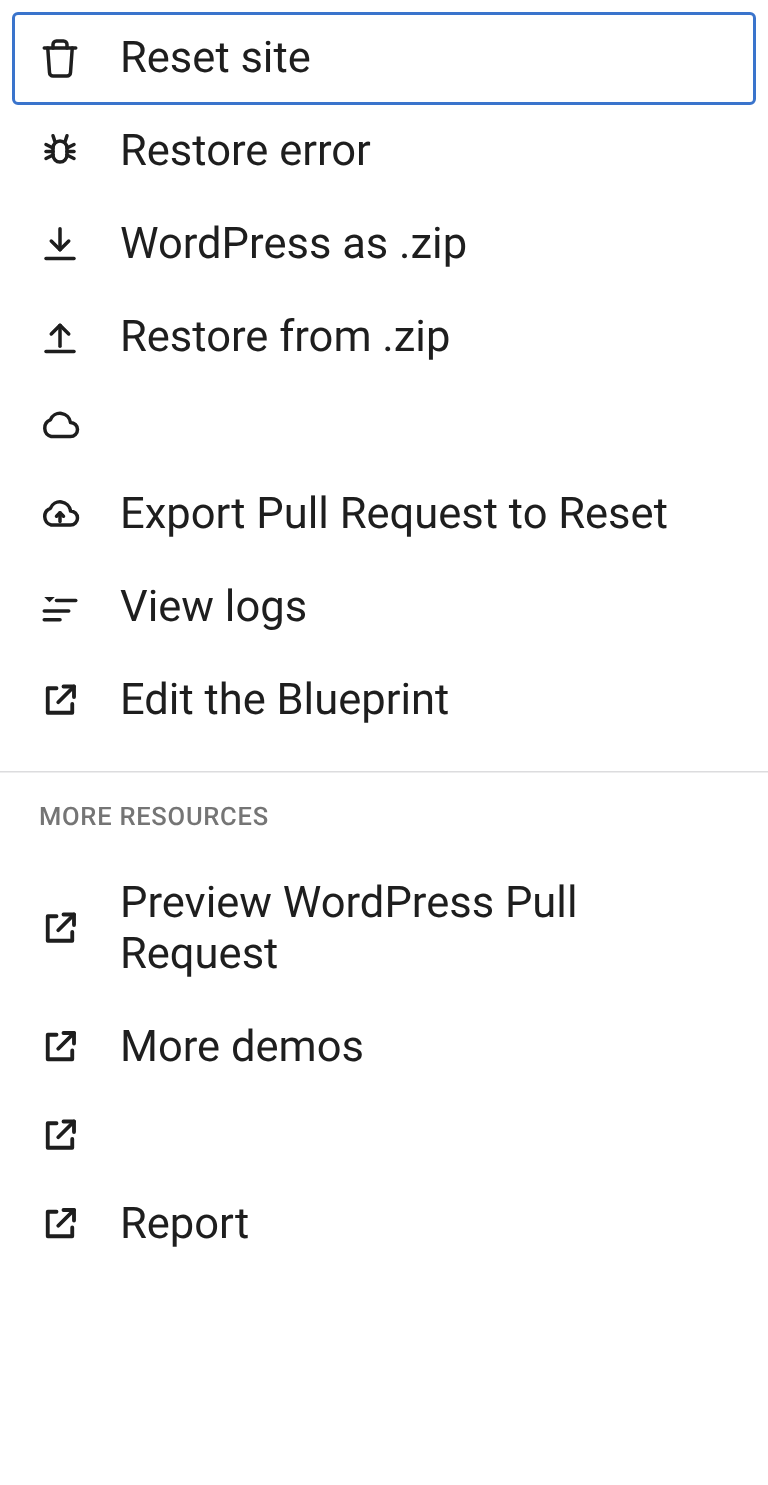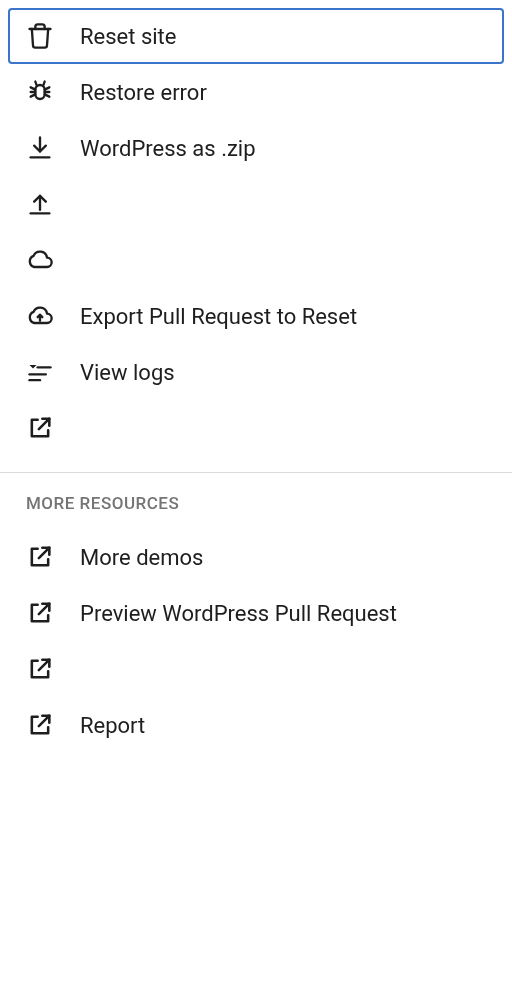--- a/index.html
+++ b/index.html
@@ -36,21 +36,21 @@
       display: flex;
       align-items: center;
       justify-content: center;
       color: #1e1e1e;
     }
     .icon svg {
       width: 28px;
       height: 28px;
     }
     .label {
-      font-size: 22px;
+      font-size: 29px;
       font-weight: 400;
       color: #1e1e1e;
     }
     .divider {
       height: 1px;
       background: #dcdcde;
       margin: 8px 0 0 0;
     }
     .section-header {
       padding: 20px 10px 8px 26px;
@@ -106,20 +106,21 @@
   </div>
 
   <div class="menu-item">
     <span class="icon">
       <svg viewBox="0 0 24 24" fill="none" stroke="currentColor" stroke-width="2" stroke-linecap="round" stroke-linejoin="round">
         <path d="M12 17V5"></path>
         <path d="M7 10l5-5 5 5"></path>
         <path d="M4 20h16"></path>
       </svg>
     </span>
+    <span class="label">Restore from .zip</span>
   </div>
 
   <div class="menu-item">
     <span class="icon">
       <svg viewBox="0 0 24 24" fill="none" stroke="currentColor" stroke-width="2" stroke-linecap="round" stroke-linejoin="round">
         <path d="M18 18a4 4 0 0 0 0-8 6 6 0 0 0-11.5-1.5A5 5 0 0 0 7 18h11z"></path>
       </svg>
     </span>
   </div>
 
@@ -147,60 +148,61 @@
   </div>
 
   <div class="menu-item">
     <span class="icon">
       <svg viewBox="0 0 24 24" fill="none" stroke="currentColor" stroke-width="2.2" stroke-linecap="round" stroke-linejoin="round">
         <path d="M10 5H5v14h14v-5"></path>
         <path d="M14 4h6v6"></path>
         <path d="M20 4L11 13"></path>
       </svg>
     </span>
+    <span class="label">Edit the Blueprint</span>
   </div>
 
 </div>
 
 <div class="divider"></div>
 
 <div class="section-header">More Resources</div>
 
 <div class="menu">
 
   <div class="menu-item">
     <span class="icon">
       <svg viewBox="0 0 24 24" fill="none" stroke="currentColor" stroke-width="2.2" stroke-linecap="round" stroke-linejoin="round">
         <path d="M10 5H5v14h14v-5"></path>
         <path d="M14 4h6v6"></path>
         <path d="M20 4L11 13"></path>
       </svg>
     </span>
+    <span class="label">Preview WordPress Pull Request</span>
+  </div>
+
+  <div class="menu-item">
+    <span class="icon">
+      <svg viewBox="0 0 24 24" fill="none" stroke="currentColor" stroke-width="2.2" stroke-linecap="round" stroke-linejoin="round">
+        <path d="M10 5H5v14h14v-5"></path>
+        <path d="M14 4h6v6"></path>
+        <path d="M20 4L11 13"></path>
+      </svg>
+    </span>
     <span class="label">More demos</span>
   </div>
 
   <div class="menu-item">
     <span class="icon">
       <svg viewBox="0 0 24 24" fill="none" stroke="currentColor" stroke-width="2.2" stroke-linecap="round" stroke-linejoin="round">
         <path d="M10 5H5v14h14v-5"></path>
         <path d="M14 4h6v6"></path>
         <path d="M20 4L11 13"></path>
       </svg>
     </span>
-    <span class="label">Preview WordPress Pull Request</span>
-  </div>
-
-  <div class="menu-item">
-    <span class="icon">
-      <svg viewBox="0 0 24 24" fill="none" stroke="currentColor" stroke-width="2.2" stroke-linecap="round" stroke-linejoin="round">
-        <path d="M10 5H5v14h14v-5"></path>
-        <path d="M14 4h6v6"></path>
-        <path d="M20 4L11 13"></path>
-      </svg>
-    </span>
   </div>
 
   <div class="menu-item">
     <span class="icon">
       <svg viewBox="0 0 24 24" fill="none" stroke="currentColor" stroke-width="2.2" stroke-linecap="round" stroke-linejoin="round">
         <path d="M10 5H5v14h14v-5"></path>
         <path d="M14 4h6v6"></path>
         <path d="M20 4L11 13"></path>
       </svg>
     </span>

